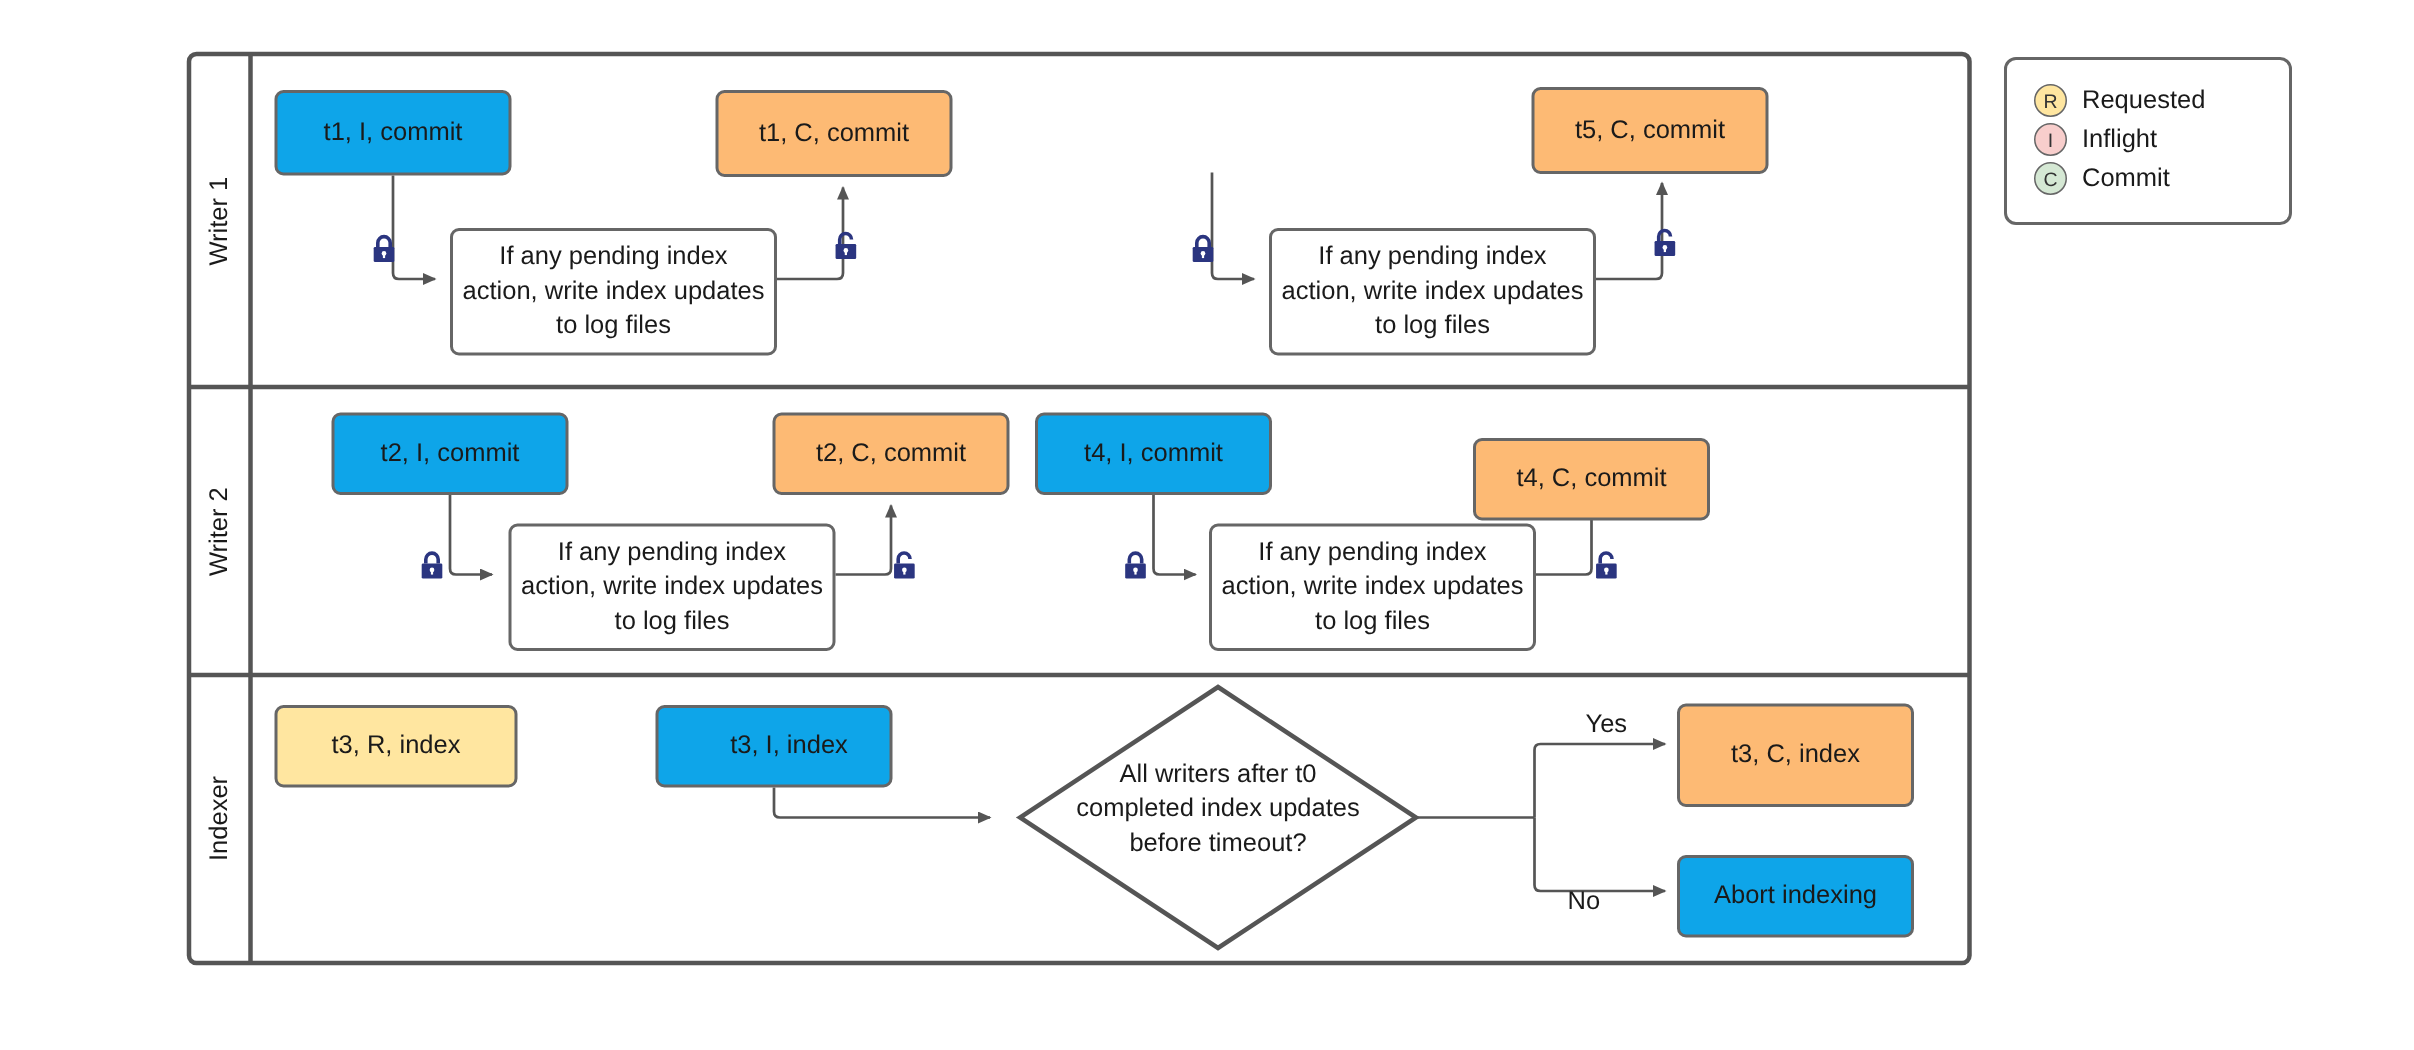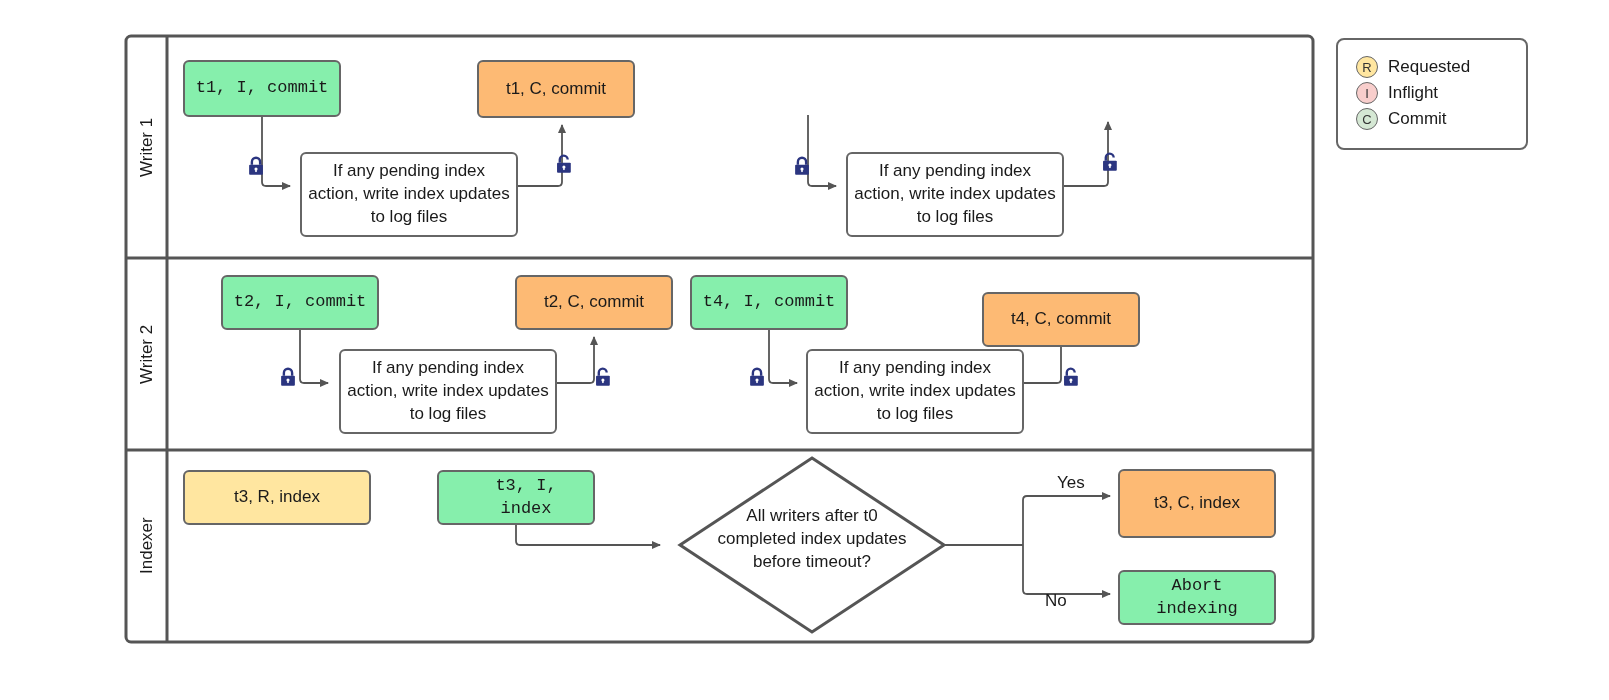--- a/index.html
+++ b/index.html
@@ -30,21 +30,21 @@
     border-radius: 6px;
     display: flex;
     align-items: center;
     justify-content: center;
     text-align: center;
     font-size: 17px;
     color: #1a1a1a;
     line-height: 1.35;
     padding: 2px 6px;
   }
-  .node.pink   { background: #86efac; font-family: Liberation Mono, monospace; }
+  .node.pink   { background: #0ea5e9; }
   .node.green  { background: #fdba74; }
   .node.yellow { background: #ffe6a0; }
   .node.white  { background: #ffffff; }
 
   .lane-label {
     position: absolute;
     display: flex;
     align-items: center;
     justify-content: center;
     font-size: 17px;
@@ -174,36 +174,37 @@
   <div class="lane-label" style="left:126px; top:259px; width:41px; height:190px;">Writer 2</div>
   <div class="lane-label" style="left:126px; top:451px; width:41px; height:190px;">Indexer</div>
 
   <div class="node pink" style="left:183px; top:60px; width:158px; height:57px;">t1, I, commit</div>
 
   <div class="node green" style="left:477px; top:60px; width:158px; height:58px;">t1, C, commit</div>
 
   <div class="node white" style="left:300px; top:152px; width:218px; height:85px;">If any pending index action, write index updates to log files</div>
 
 
+  <div class="node green" style="left:1021px; top:58px; width:158px; height:58px;">t5, C, commit</div>
 
   <div class="node white" style="left:846px; top:152px; width:218px; height:85px;">If any pending index action, write index updates to log files</div>
 
   <div class="node pink" style="left:221px; top:275px; width:158px; height:55px;">t2, I, commit</div>
 
   <div class="node green" style="left:515px; top:275px; width:158px; height:55px;">t2, C, commit</div>
 
   <div class="node white" style="left:339px; top:349px; width:218px; height:85px;">If any pending index action, write index updates to log files</div>
 
   <div class="node pink" style="left:690px; top:275px; width:158px; height:55px;">t4, I, commit</div>
 
   <div class="node green" style="left:982px; top:292px; width:158px; height:55px;">t4, C, commit</div>
 
   <div class="node white" style="left:806px; top:349px; width:218px; height:85px;">If any pending index action, write index updates to log files</div>
 
-  <div class="node yellow" style="left:183px; top:470px; width:188px; height:55px;">t3, R, index</div>
+  <div class="node yellow" style="left:183px; top:470px; width:162px; height:55px;">t3, R, index</div>
 
   <div class="node pink" style="left:437px; top:470px; width:158px; height:55px;padding-left:26px;">t3, I, index</div>
 
   <div class="diamond-text" style="left:697px; top:505px; width:230px;">All writers after t0
 completed index updates
 before timeout?</div>
 
   <div class="node green" style="left:1118px; top:469px; width:158px; height:69px;">t3, C, index</div>
 
   <div class="node pink" style="left:1118px; top:570px; width:158px; height:55px;">Abort indexing</div>

